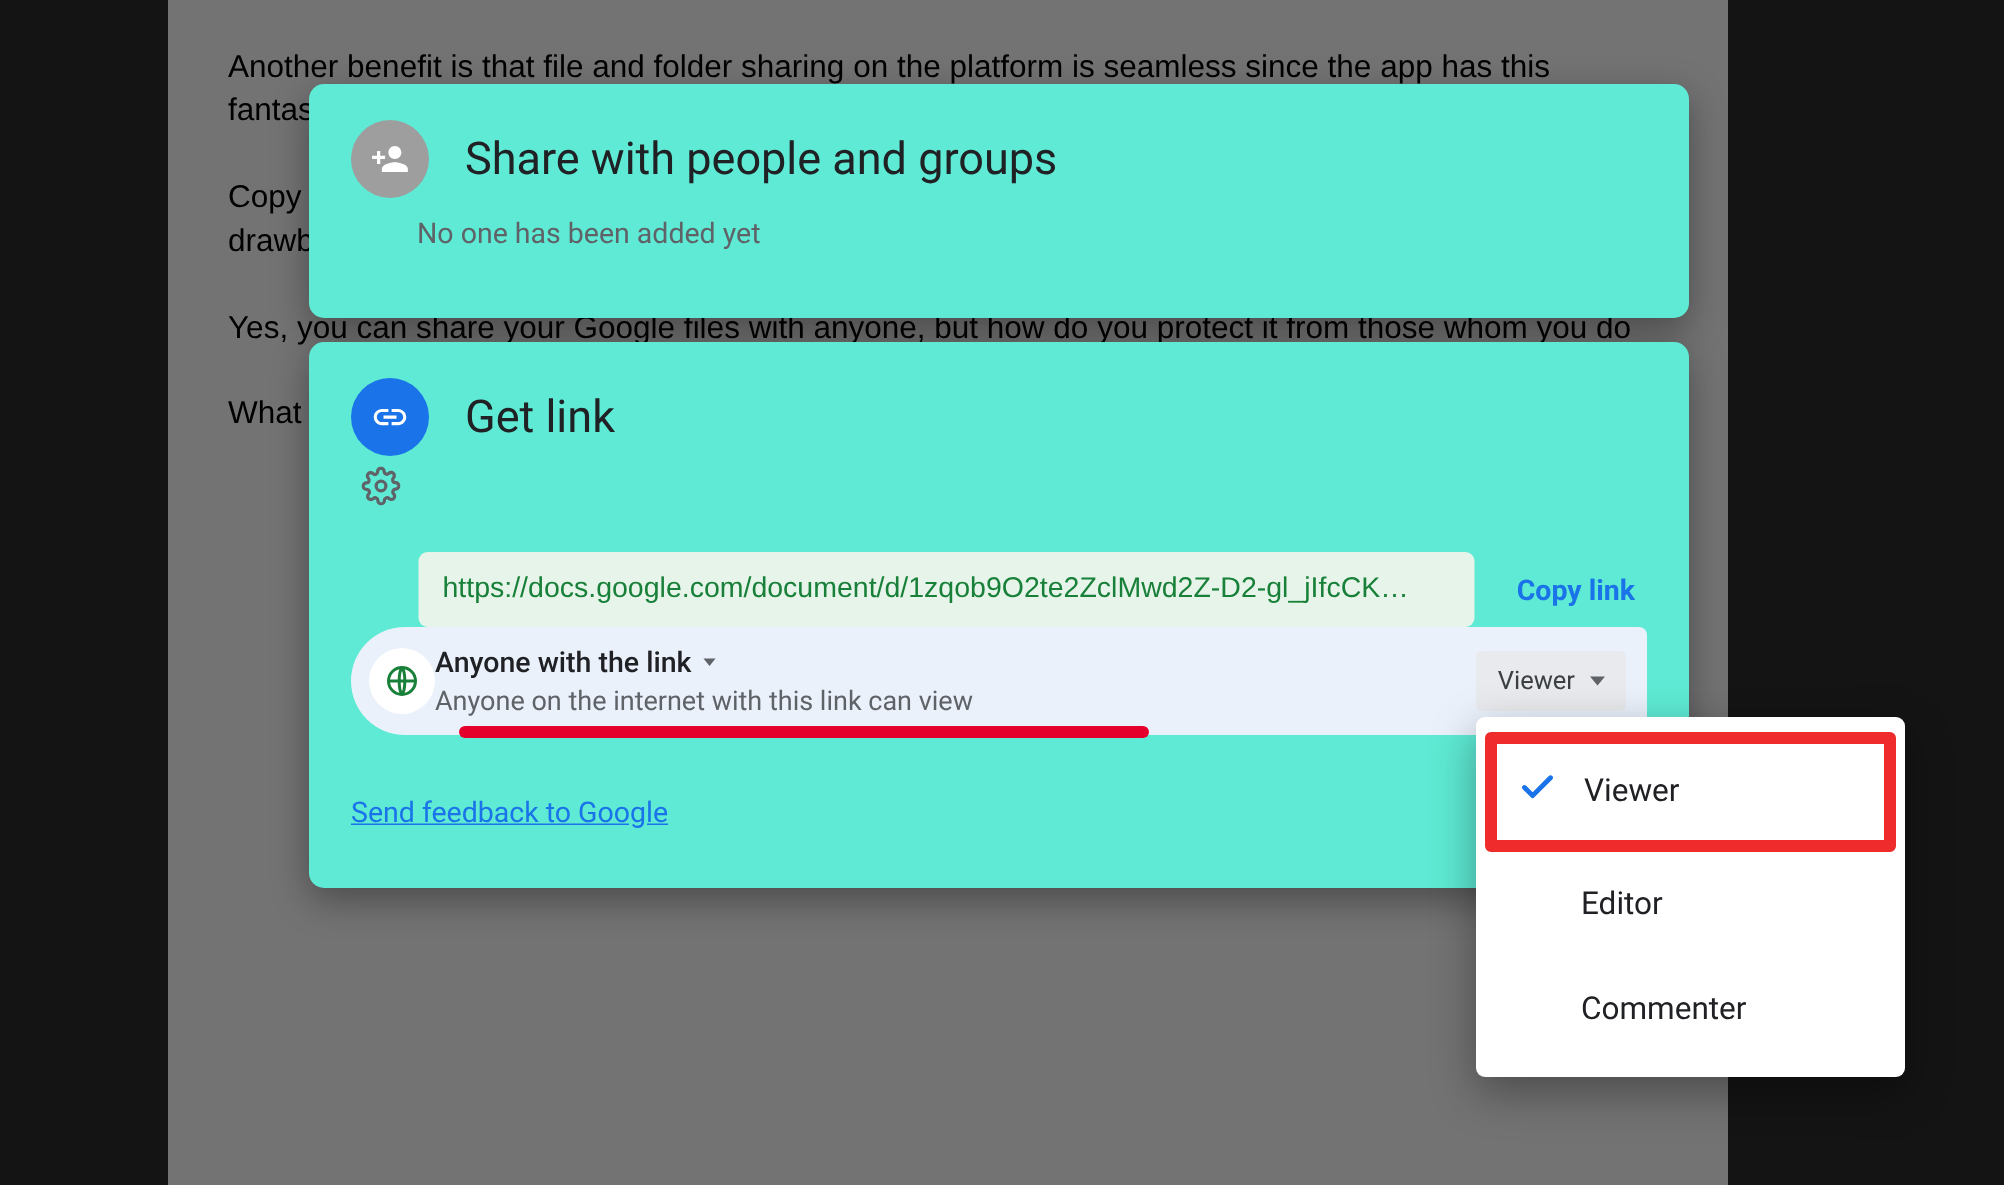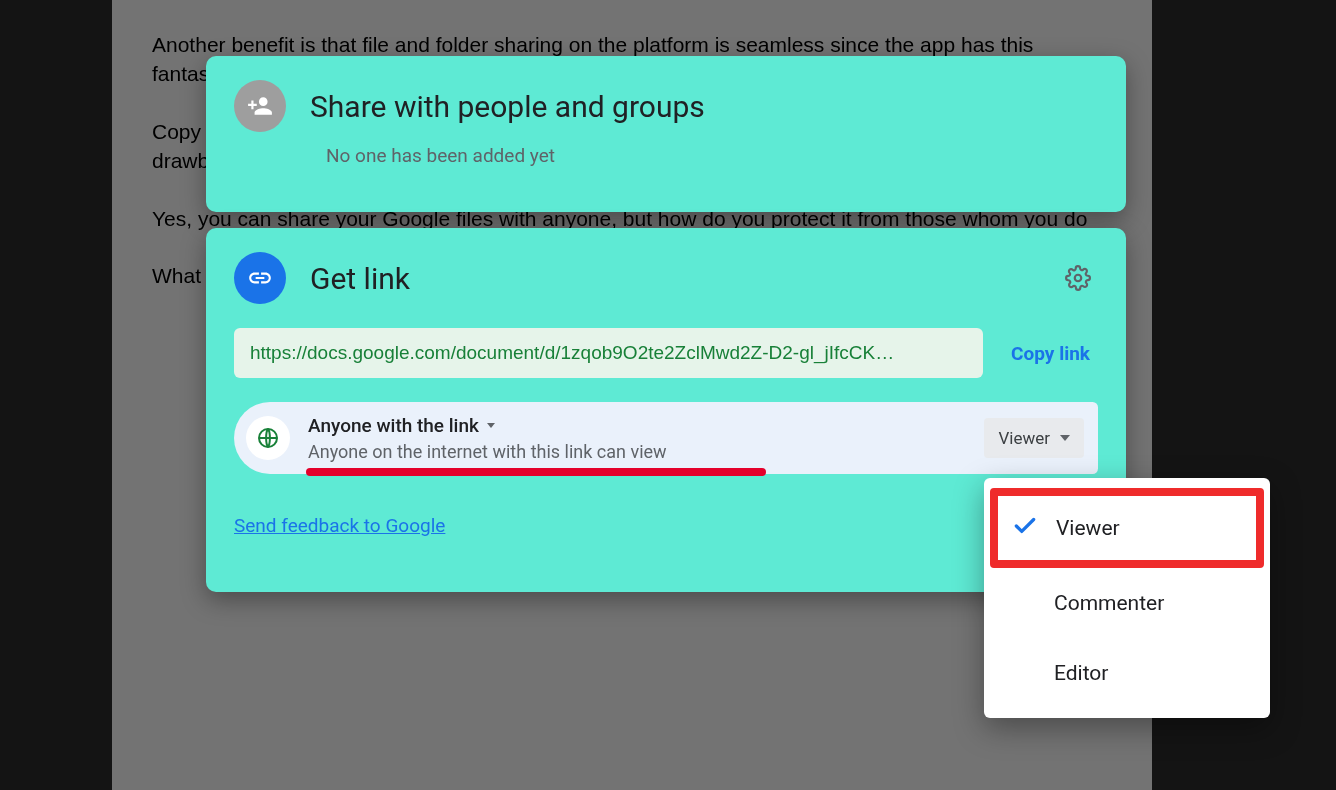--- a/index.html
+++ b/index.html
@@ -51,23 +51,23 @@
     padding: 24px 28px 20px 28px;
   }
 
   .share-header { display: flex; align-items: center; gap: 24px; }
   .avatar-circle {
     width: 52px; height: 52px; border-radius: 50%;
     background: #9e9e9e; display: flex; align-items: center; justify-content: center;
     flex-shrink: 0;
   }
   .share-title { font-size: 30px; color: #202124; }
-  .share-subtitle { font-size: 19px; color: #5f6368; margin-left: 92px; margin-top: 12px; }
-
-  .link-header { display: flex; align-items: center; justify-content: space-between; }
+  .share-subtitle { font-size: 19px; color: #5f6368; margin-left: 44px; margin-top: 12px; }
+
+  .link-header { display: flex; justify-content: space-between; flex-direction: column; }
   .link-header-left { display: flex; align-items: center; gap: 24px; }
   .link-icon-circle {
     width: 52px; height: 52px; border-radius: 50%;
     background: #1a73e8; display: flex; align-items: center; justify-content: center;
     flex-shrink: 0;
   }
   .link-title { font-size: 30px; color: #202124; }
   .gear-btn {
     width: 40px; height: 40px; border-radius: 50%;
     display:flex; align-items:center; justify-content:center;
@@ -82,38 +82,37 @@
     flex: 1;
     background: #e6f4ea;
     border-radius: 6px;
     padding: 14px 16px;
     font-size: 19px;
     color: #188038;
     white-space: nowrap;
     overflow: hidden;
     text-overflow: ellipsis;
     font-family: Arial, sans-serif;
+    margin-left: 45px;
   }
   .copy-link {
     color: #1a73e8;
     font-size: 19px;
     font-weight: 700;
     cursor: pointer;
     padding: 10px 8px;
     white-space: nowrap;
   }
 
   .access-row {
-    margin-top: 24px;
     background: #eaf1fb;
     border-radius: 40px 6px 6px 40px;
     display: flex;
     align-items: center;
     padding: 12px 14px 12px 12px;
-    gap: 18px;
     position: relative;
   }
   .globe-circle {
     width: 44px; height: 44px; border-radius: 50%;
     background: #ffffff; display:flex; align-items:center; justify-content:center;
     flex-shrink:0;
   }
   .access-text { flex: 1; }
   .access-primary { font-size: 19px; font-weight: 500; color: #202124; display:flex; align-items:center; gap:8px; }
   .access-secondary { font-size: 18px; color: #5f6368; margin-top: 4px; }
@@ -267,19 +266,19 @@
   <div class="role-item selected">
     <span class="check">
       <svg width="26" height="26" viewBox="0 0 24 24" fill="none" stroke="#1a73e8" stroke-width="3" stroke-linecap="round" stroke-linejoin="round">
           <polyline points="20 6 9 17 4 12"></polyline>
         </svg>
     </span>
     <span class="label">Viewer</span>
   </div>
   <div class="role-item">
     <span class="spacer"></span>
-    <span class="label">Commenter</span>
+    <span class="label">Editor</span>
   </div>
   <div class="role-item">
     <span class="spacer"></span>
-    <span class="label">Editor</span>
+    <span class="label">Commenter</span>
   </div>
 </div>
 
 </body></html>

